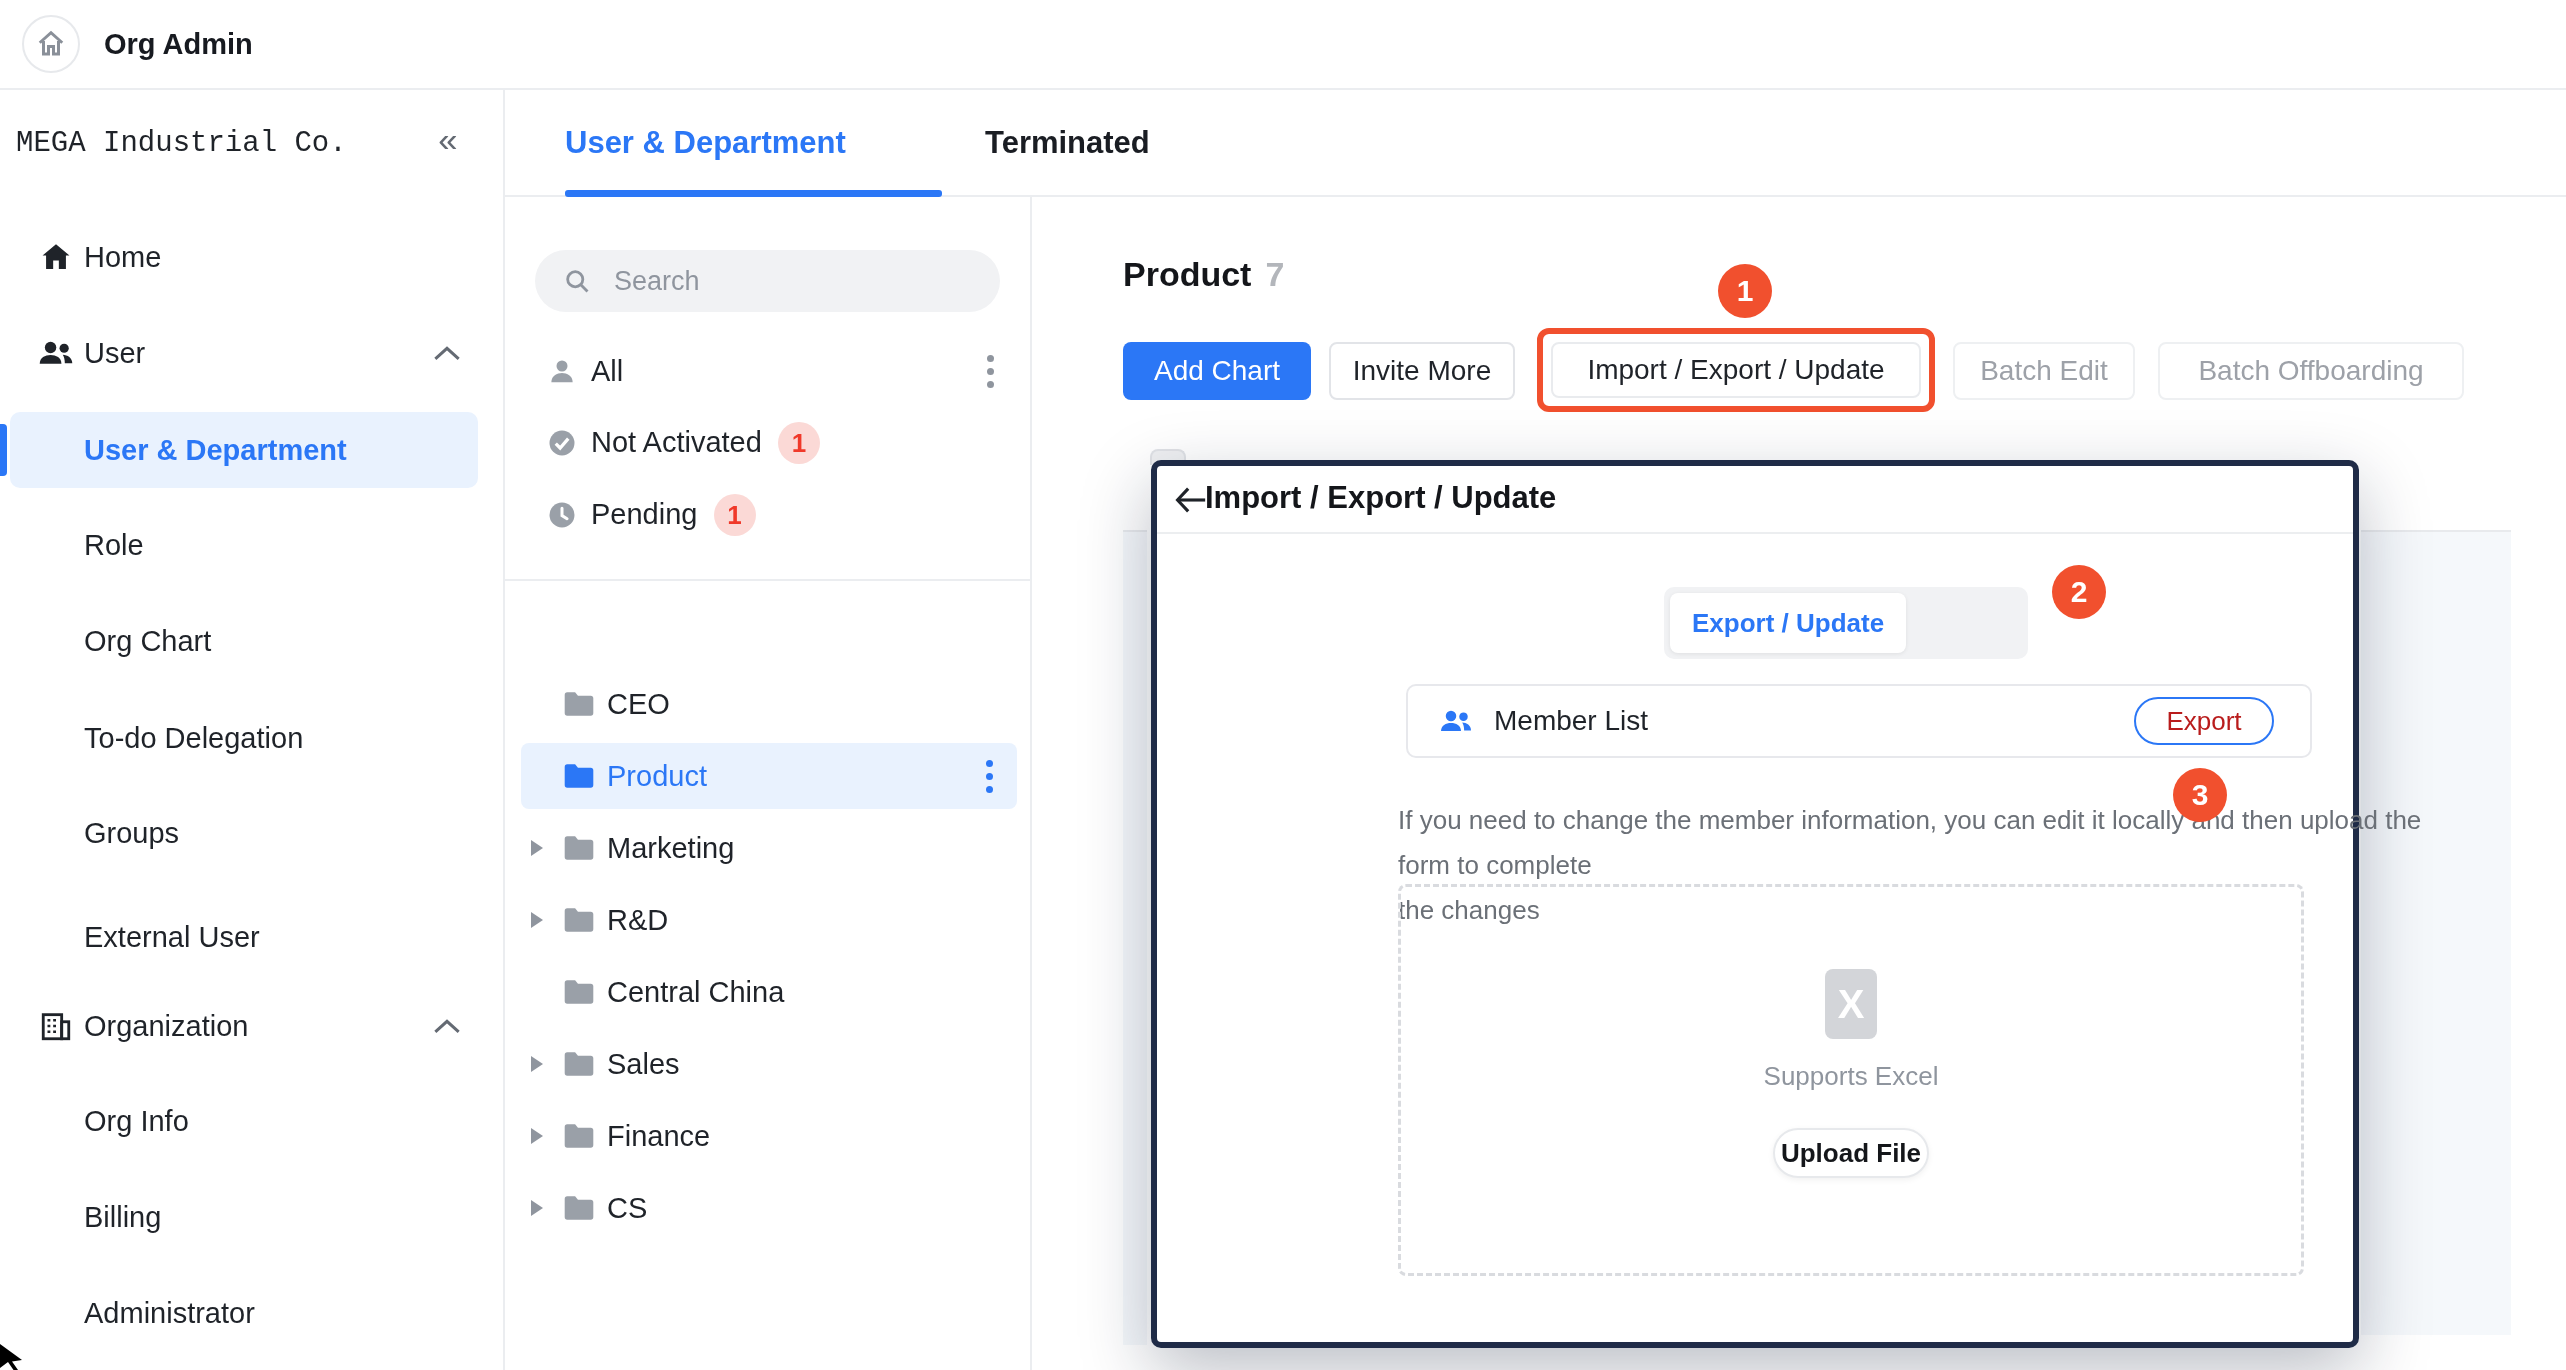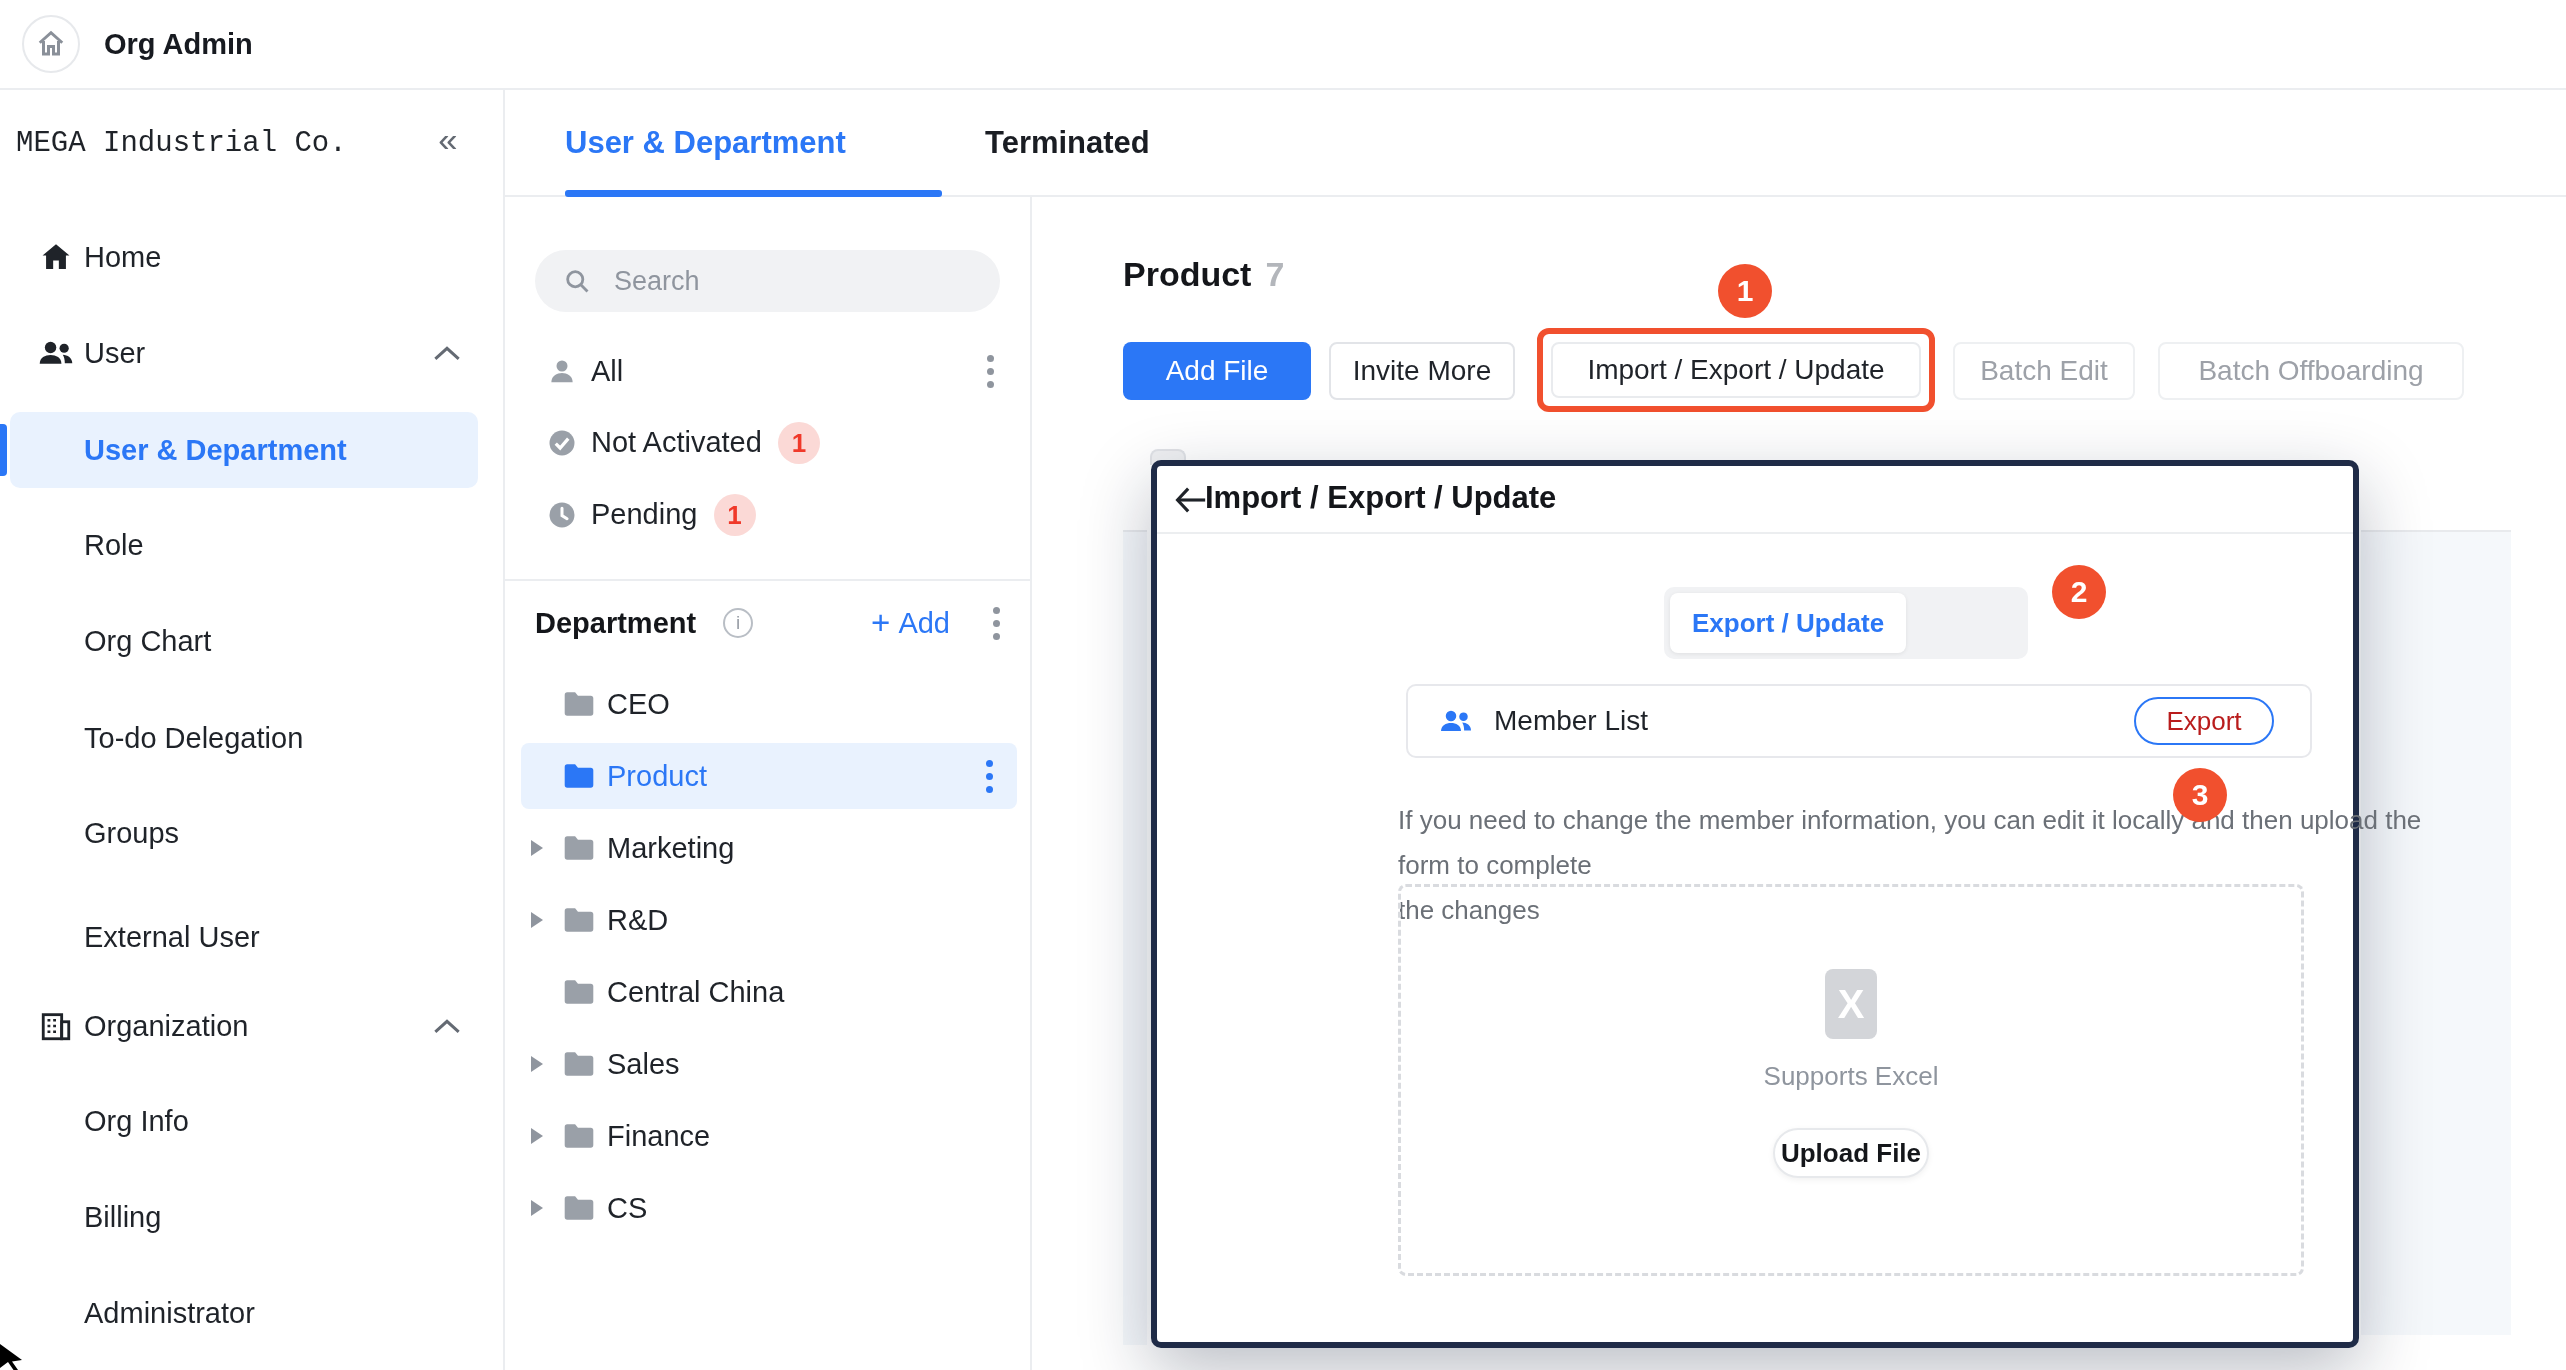--- a/index.html
+++ b/index.html
@@ -237,33 +237,20 @@
         <svg width="30" height="30" viewBox="0 0 24 24">
             <circle cx="12" cy="12" r="10" fill="#9aa0a8"></circle>
             <path d="M12 6.5 V12.5 L16 15" stroke="#fff" stroke-width="2.4" fill="none" stroke-linecap="round"></path>
           </svg>
       </span>
       <span class="slabel"><span>Pending</span>&nbsp;&nbsp;<span class="badge">1</span></span>
     </div>
 
     <div class="panel-divider"></div>
 
-    <div class="dept-header">
-      <span class="dept-title">Department</span>
-      <i class="info-ic">i</i>
-      <span class="add-link">
-          <span class="plus">+</span>
-          <span>Add</span>
-        </span>
-      <span class="kebab dept-kebab">
-          <i></i>
-          <i></i>
-          <i></i>
-        </span>
-    </div>
 
     <div class="tree-row" style="top:474px;">
       <span class="ficon">
           <svg width="32" height="26" viewBox="0 0 24 20" fill="#9aa0a8">
             <path d="M1 3 a2 2 0 0 1 2-2 h6 l2.2 2.6 H21 a2 2 0 0 1 2 2 V17 a2 2 0 0 1 -2 2 H3 a2 2 0 0 1 -2-2 Z"></path>
           </svg>
         </span>
       <span class="tlabel">CEO</span>
     </div>
 
@@ -332,21 +319,21 @@
             <path d="M1 3 a2 2 0 0 1 2-2 h6 l2.2 2.6 H21 a2 2 0 0 1 2 2 V17 a2 2 0 0 1 -2 2 H3 a2 2 0 0 1 -2-2 Z"></path>
           </svg>
         </span>
       <span class="tlabel">CS</span>
     </div>
   </div>
 
   <div class="main">
     <div class="main-title"><span>Product</span><span class="main-count">7</span></div>
 
-    <div class="btn btn-primary" style="left:91px; width:188px;">Add File</div>
+    <div class="btn btn-primary" style="left:91px; width:188px;">Add Chart</div>
     <div class="btn" style="left:297px; width:186px;">Invite More</div>
 
     <div class="annot-box"></div>
     <div class="btn btn-import">Import / Export / Update</div>
     <div class="annot-circle c1">1</div>
 
     <div class="btn btn-disabled" style="left:921px; width:182px;">Batch Edit</div>
     <div class="btn btn-disabled" style="left:1126px; width:306px;">Batch Offboarding</div>
 
     <div class="under-tab"></div>

